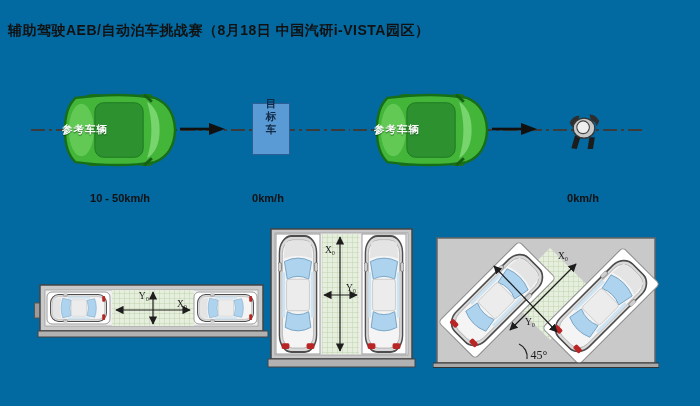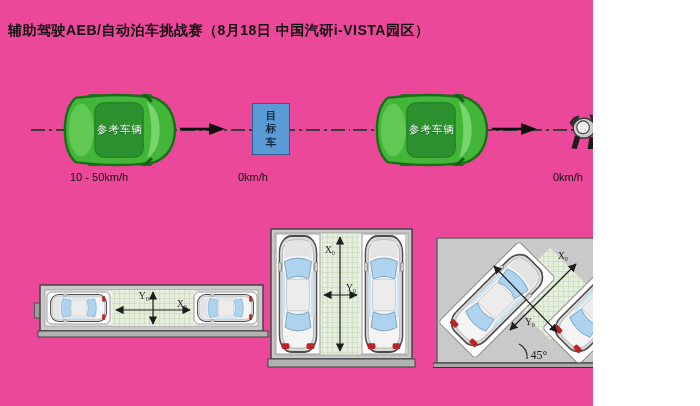--- a/index.html
+++ b/index.html
@@ -1,37 +1,39 @@
 <!DOCTYPE html>
 <html><head>
 <meta charset="utf-8">
 <style>
   * { margin:0; padding:0; box-sizing:border-box; }
   html,body { background:#fff; }
   .canvas {
-    position:relative; width:593px; height:406px; background:#ec4899;
+    position:relative; width:700px; height:406px; background:#0369a1;
     font-family:"Liberation Sans", sans-serif; overflow:hidden;
   }
   .title {
     position:absolute; left:8px; top:22px; width:640px;
     font-size:14px; font-weight:bold; color:#111; letter-spacing:0.5px;
   }
   .abs { position:absolute; }
   .speed-label {
-    position:absolute; font-size:11px; font-weight:normal; color:#111;
+    position:absolute; font-size:11px; font-weight:bold; color:#111;
+    text-align:center;
+    margin-top:21px;
   }
   .vehicle-label {
-    position:absolute; color:#fff; font-size:10.5px; font-weight:normal;
-    text-align:center; text-shadow:0 1px 1px rgba(0,60,0,.7); letter-spacing:1px;
+    position:absolute; color:#fff; font-size:10.5px; font-weight:bold;
+    text-align:left; text-shadow:0 1px 1px rgba(0,60,0,.7); letter-spacing:1px;
     pointer-events:none;
   }
   .target-box {
     position:absolute; left:252px; top:103px; width:31px; height:52px;
     background:#5b9bd5; border:1.5px solid #2f5e94;
-    display:flex; align-items:center; justify-content:center;
+    display:flex; align-items:flex-end; justify-content:center;
     font-size:10.5px; font-weight:bold; color:#102a46; text-align:center;
     line-height:1.25; padding:18px;
   }
   svg { display:block; }
   .dim-text { font-size:9.5px; fill:#1a1a1a; font-family:"Liberation Serif", serif; }
   .angle-text { font-size:12px; fill:#1a1a1a; font-family:"Liberation Serif", serif; }
 </style>
 </head>
 <body>
 

